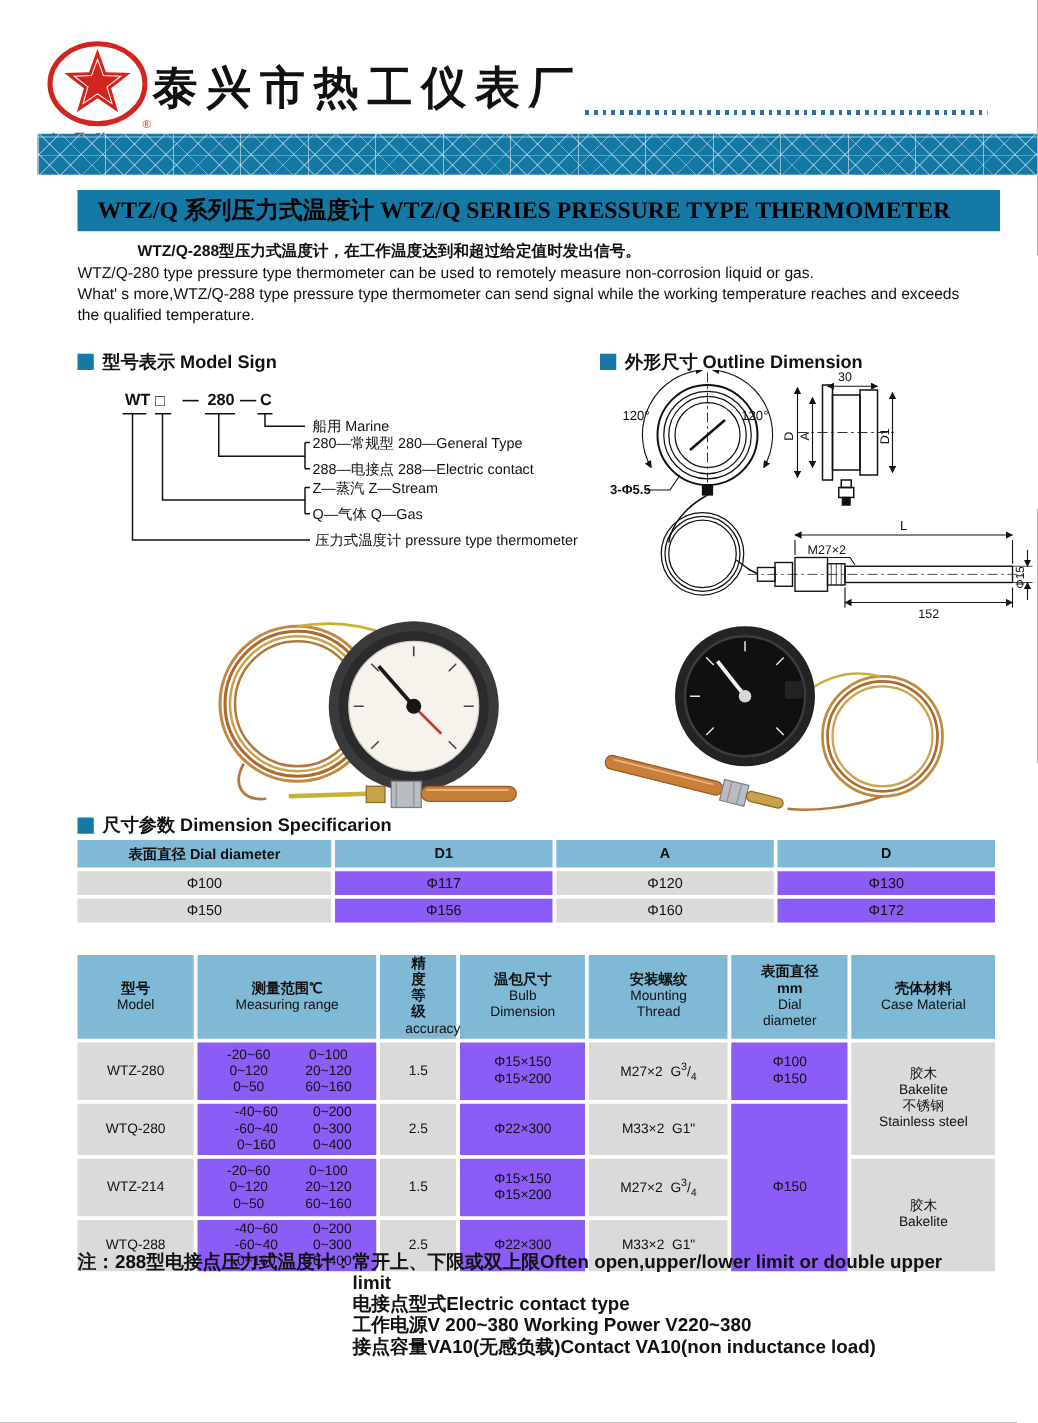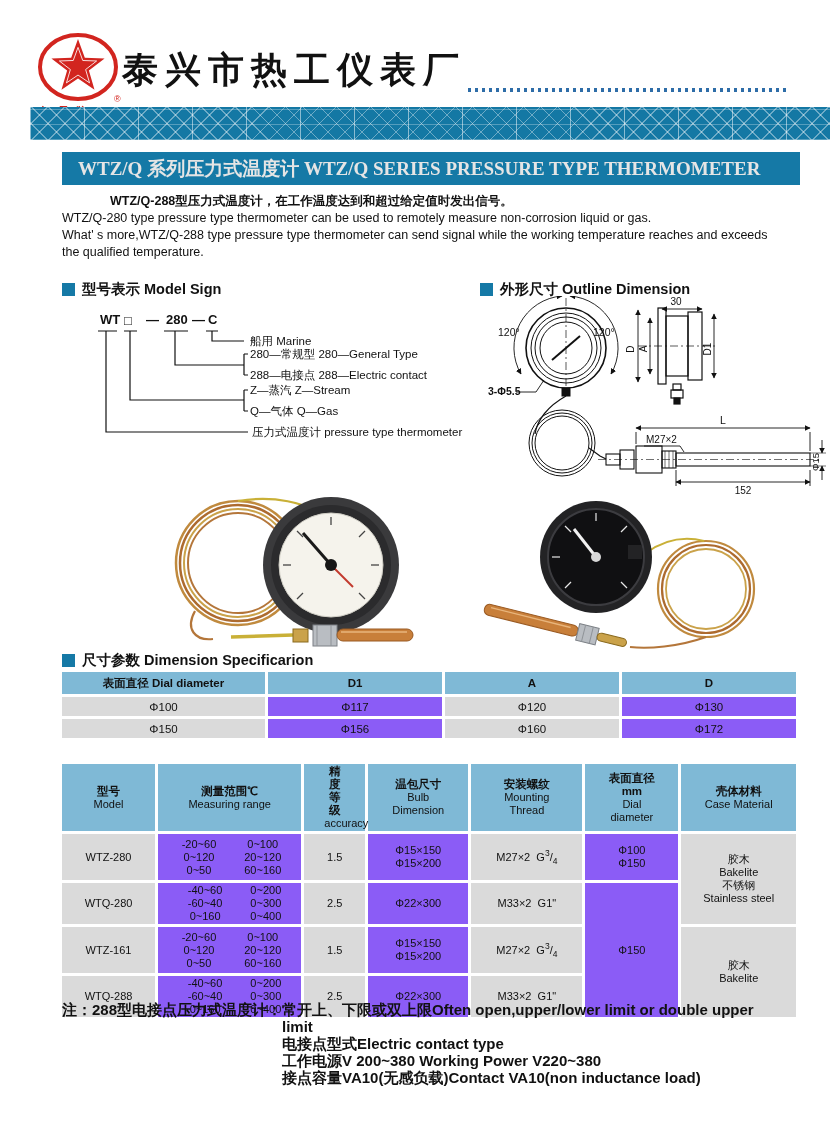--- a/index.html
+++ b/index.html
@@ -14,21 +14,21 @@
            background:repeating-linear-gradient(90deg,#2E6DA8 0 3px,transparent 3px 7px);}
   .band{position:absolute;left:30px;top:107px;width:800px;height:33px;background-color:#1478A4;
         background-image:
           repeating-linear-gradient(45deg,rgba(255,255,255,.38) 0 1px,transparent 1px 12px),
           repeating-linear-gradient(135deg,rgba(255,255,255,.38) 0 1px,transparent 1px 12px),
           repeating-linear-gradient(90deg,rgba(255,255,255,.5) 0 1px,transparent 1px 54px),
           repeating-linear-gradient(0deg,rgba(255,255,255,.28) 0 1px,transparent 1px 15px);}
 
   
   .titlebar{position:absolute;left:62px;top:152px;width:738px;height:33px;background:#1579A6;
-            color:#e5e5e5;font-family:"Liberation Serif",serif;font-weight:bold;font-size:19px;
+            color:#000000;font-family:"Liberation Serif",serif;font-weight:bold;font-size:19px;
             line-height:33px;padding-left:16px;box-sizing:border-box;white-space:nowrap;}
 
   
   .intro{position:absolute;left:62px;top:193px;width:724px;font-size:12.5px;line-height:17px;}
   .intro .cn{font-weight:bold;text-indent:48px;}
 
   
   .sechead{position:absolute;font-size:14.5px;font-weight:bold;display:flex;align-items:center;gap:7px;white-space:nowrap;}
   .sqr{width:13px;height:13px;background:#1579A6;flex:0 0 auto;}
 
@@ -391,21 +391,21 @@
       </td>
       <td class="c-g">2.5</td>
       <td class="c-b">
             <div>Φ22×300</div>
           </td>
       <td class="c-g"><span>M33×2</span>&nbsp;&nbsp;<span>G1"</span></td>
       <td class="c-b" rowspan="3">Φ150</td>
     </tr>
 
     <tr style="height:46px">
-      <td class="c-g">WTZ-161</td>
+      <td class="c-g">WTZ-214</td>
       <td class="c-b">
         <div class="rangewrap">
           <span>
                 <div>-20~60</div>
                 <div>0~120</div>
                 <div>0~50</div>
               </span>
           <span>
                 <div>0~100</div>
                 <div>20~120</div>

